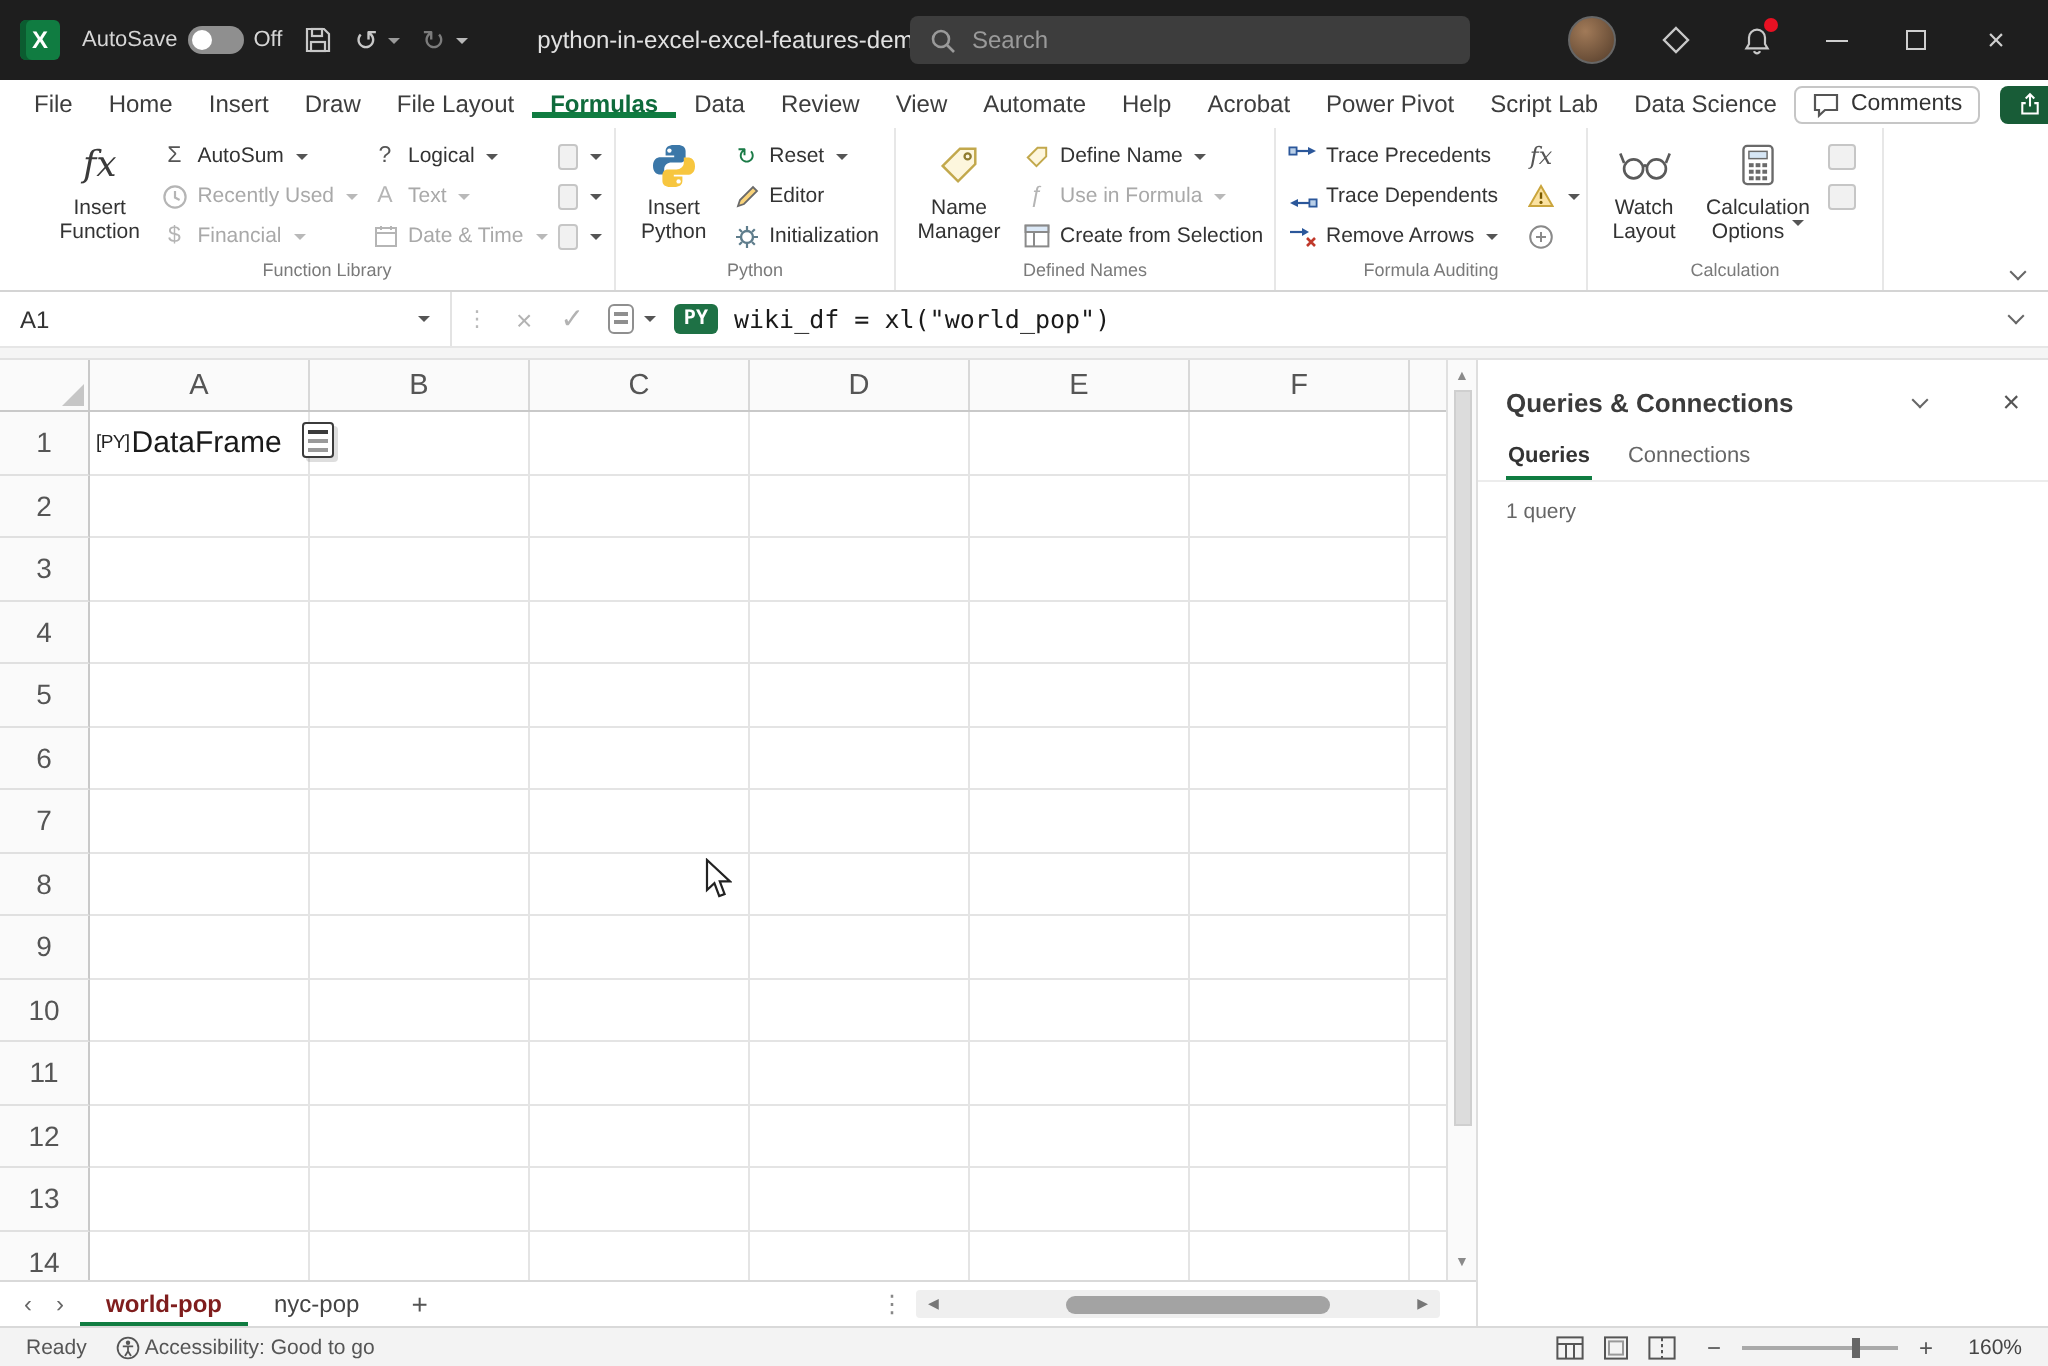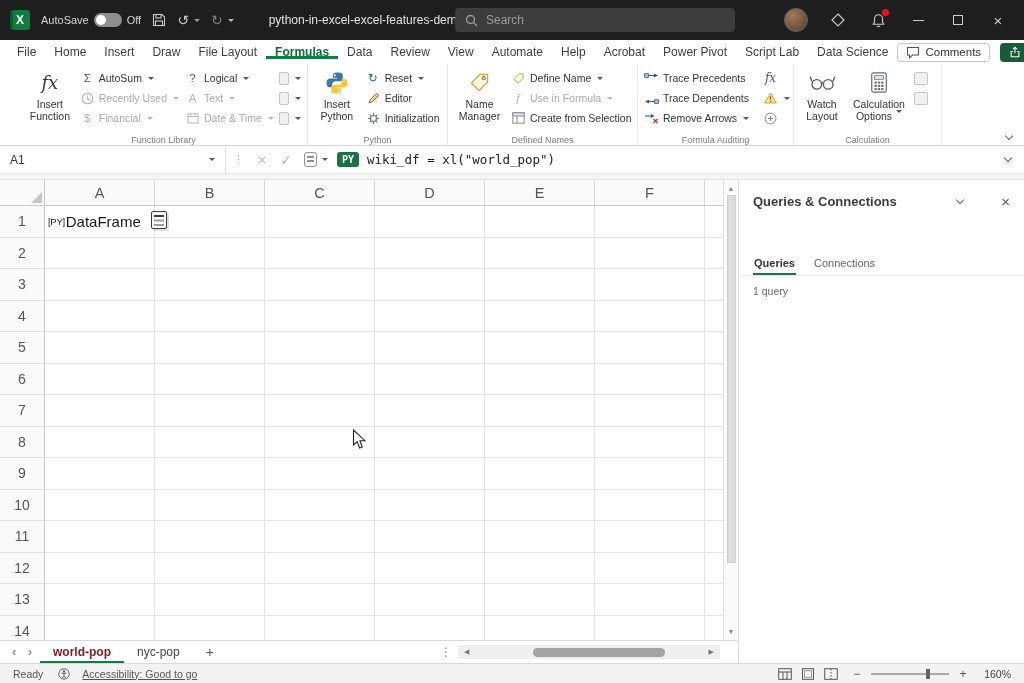--- a/index.html
+++ b/index.html
@@ -41,21 +41,21 @@
   .mtab{padding:0 9px;display:flex;align-items:center;font-size:12px;color:#3d3d3d;white-space:nowrap;}
   .mtab.active{color:#0f6b3c;font-weight:700;box-shadow:inset 0 -3px 0 #107c41;}
   .mbar-right{margin-left:auto;display:flex;align-items:center;gap:10px;padding-right:10px;}
   .comments-btn{display:flex;align-items:center;gap:5px;border:1px solid #c6c6c6;border-radius:4px;height:19px;padding:0 8px;font-size:11.5px;color:#333;}
   .share-btn{display:flex;align-items:center;gap:5px;background:#185c37;color:#fff;border-radius:4px;height:19px;padding:0 9px;font-size:11.5px;}
 
   
   .ribbon{height:82px;background:#fff;border-bottom:1px solid #d4d4d4;display:flex;flex:0 0 auto;padding-left:20px;}
   .rgroup{display:flex;flex-direction:column;border-right:1px solid #e7e7e7;padding:1px 3px 0;flex:0 0 auto;}
   .rg-content{flex:1;display:flex;align-items:stretch;}
-  .rg-label{height:15px;display:flex;align-items:flex-end;justify-content:center;font-size:9px;color:#7a7a7a;}
+  .rg-label{height:15px;display:flex;align-items:flex-start;justify-content:center;font-size:9px;color:#7a7a7a;}
   .rbig{display:flex;flex-direction:column;align-items:center;justify-content:flex-start;padding:4px 3px 0;font-size:10.5px;color:#333;line-height:1.18;text-align:center;}
   .bicon{height:27px;display:flex;align-items:center;justify-content:center;margin-bottom:2px;}
   .rstack{display:flex;flex-direction:column;justify-content:flex-start;padding-top:3px;}
   .rsmall{display:flex;align-items:center;gap:4px;font-size:10.5px;color:#333;height:20px;padding:0 3px;white-space:nowrap;}
   .rsmall .ic{width:15px;display:flex;justify-content:center;align-items:center;font-size:11.5px;color:#555;flex:0 0 15px;}
   .rsmall.dim{color:#a9a9a9;}
   .rsmall.dim .ic{color:#b5b5b5;}
   .fx-icon{font-family:"DejaVu Serif","Liberation Serif",serif;font-style:italic;font-size:18px;color:#3a3a3a;}
   .sigma{font-size:13px;color:#444;}
   .msq{width:14px;height:13px;background:#f1f1f1;border:1px solid #c6c6c6;border-radius:2px;display:inline-block;}
@@ -101,21 +101,21 @@
   .sa-b{margin-top:auto;padding:3px 0 5px;}
   .cursor{position:absolute;left:352px;top:249px;z-index:6;}
 
   
   .panel{flex:1;border-left:1px solid #dedede;display:flex;flex-direction:column;background:#fff;min-width:0;}
   .p-head{display:flex;align-items:center;padding:13px 14px 9px;gap:20px;}
   .p-title{font-size:13px;font-weight:700;color:#3b3b3b;flex:1;}
   .p-head .chv{margin-right:18px;}
   .p-close{font-size:15px;color:#555;}
   .p-tabs{display:flex;gap:17px;padding:0 14px;border-bottom:1px solid #ececec;}
-  .ptab{font-size:11px;color:#666;padding:3px 1px 6px;margin-top:35px;}
+  .ptab{font-size:11px;color:#666;padding:3px 1px 6px;}
   .ptab.active{color:#333;font-weight:700;box-shadow:inset 0 -2px 0 #107c41;}
   .p-count{font-size:10.5px;color:#666;padding:9px 14px 9px;}
   .query-item{margin:0 7px;height:42px;background:linear-gradient(#93d2ad,#7ec79d);display:flex;align-items:center;padding:0 9px;gap:8px;position:relative;}
   .q-name{font-size:12px;color:#f2f2f2;}
   .q-detail{font-size:10px;color:#fff;margin-top:2px;}
   .peek{position:absolute;right:7px;top:50%;transform:translateY(-50%);}
 
   
   .sheetbar{height:23px;display:flex;align-items:stretch;flex:0 0 auto;font-size:12px;}
   .sb-left{width:738px;flex:0 0 738px;border-top:1px solid #d9d9d9;background:#fff;display:flex;align-items:stretch;position:relative;}
@@ -128,21 +128,21 @@
   .sadd{display:flex;align-items:center;padding:0 13px;color:#555;font-size:14px;}
   .sdots{position:absolute;left:440px;top:0;bottom:0;display:flex;align-items:center;color:#888;}
   .hscroll{position:absolute;left:458px;width:262px;top:4px;bottom:4px;background:#efefef;display:flex;align-items:center;border-radius:2px;}
   .hs-arrow{font-size:7px;color:#777;padding:0 6px;}
   .hs-track{flex:1;position:relative;height:9px;}
   .hs-thumb{position:absolute;left:58px;width:132px;top:0;height:9px;background:#a3a3a3;border-radius:5px;}
 
   
   .statusbar{height:20px;background:#f3f3f3;border-top:1px solid #d9d9d9;display:flex;align-items:center;font-size:10.5px;color:#555;flex:0 0 auto;padding:0 13px;}
   .sb-ready{margin-right:15px;}
-  .sb-acc{display:flex;align-items:flex-end;gap:12px;text-decoration:underline;}
+  .sb-acc{display:flex;align-items:flex-end;gap:2px;}
   .sb-right{margin-left:auto;display:flex;align-items:center;gap:9px;}
   .viewics{display:flex;align-items:center;gap:9px;margin-right:5px;}
   .zoomsym{font-size:12px;color:#555;width:10px;text-align:center;}
   .zoom-slider{width:78px;height:2px;background:#a9a9a9;position:relative;}
   .zoom-thumb{position:absolute;left:70%;top:-4px;width:4px;height:10px;background:#666;}
   .sb-zoom{width:34px;text-align:right;color:#444;}
 </style>
 </head>
 <body>
 

